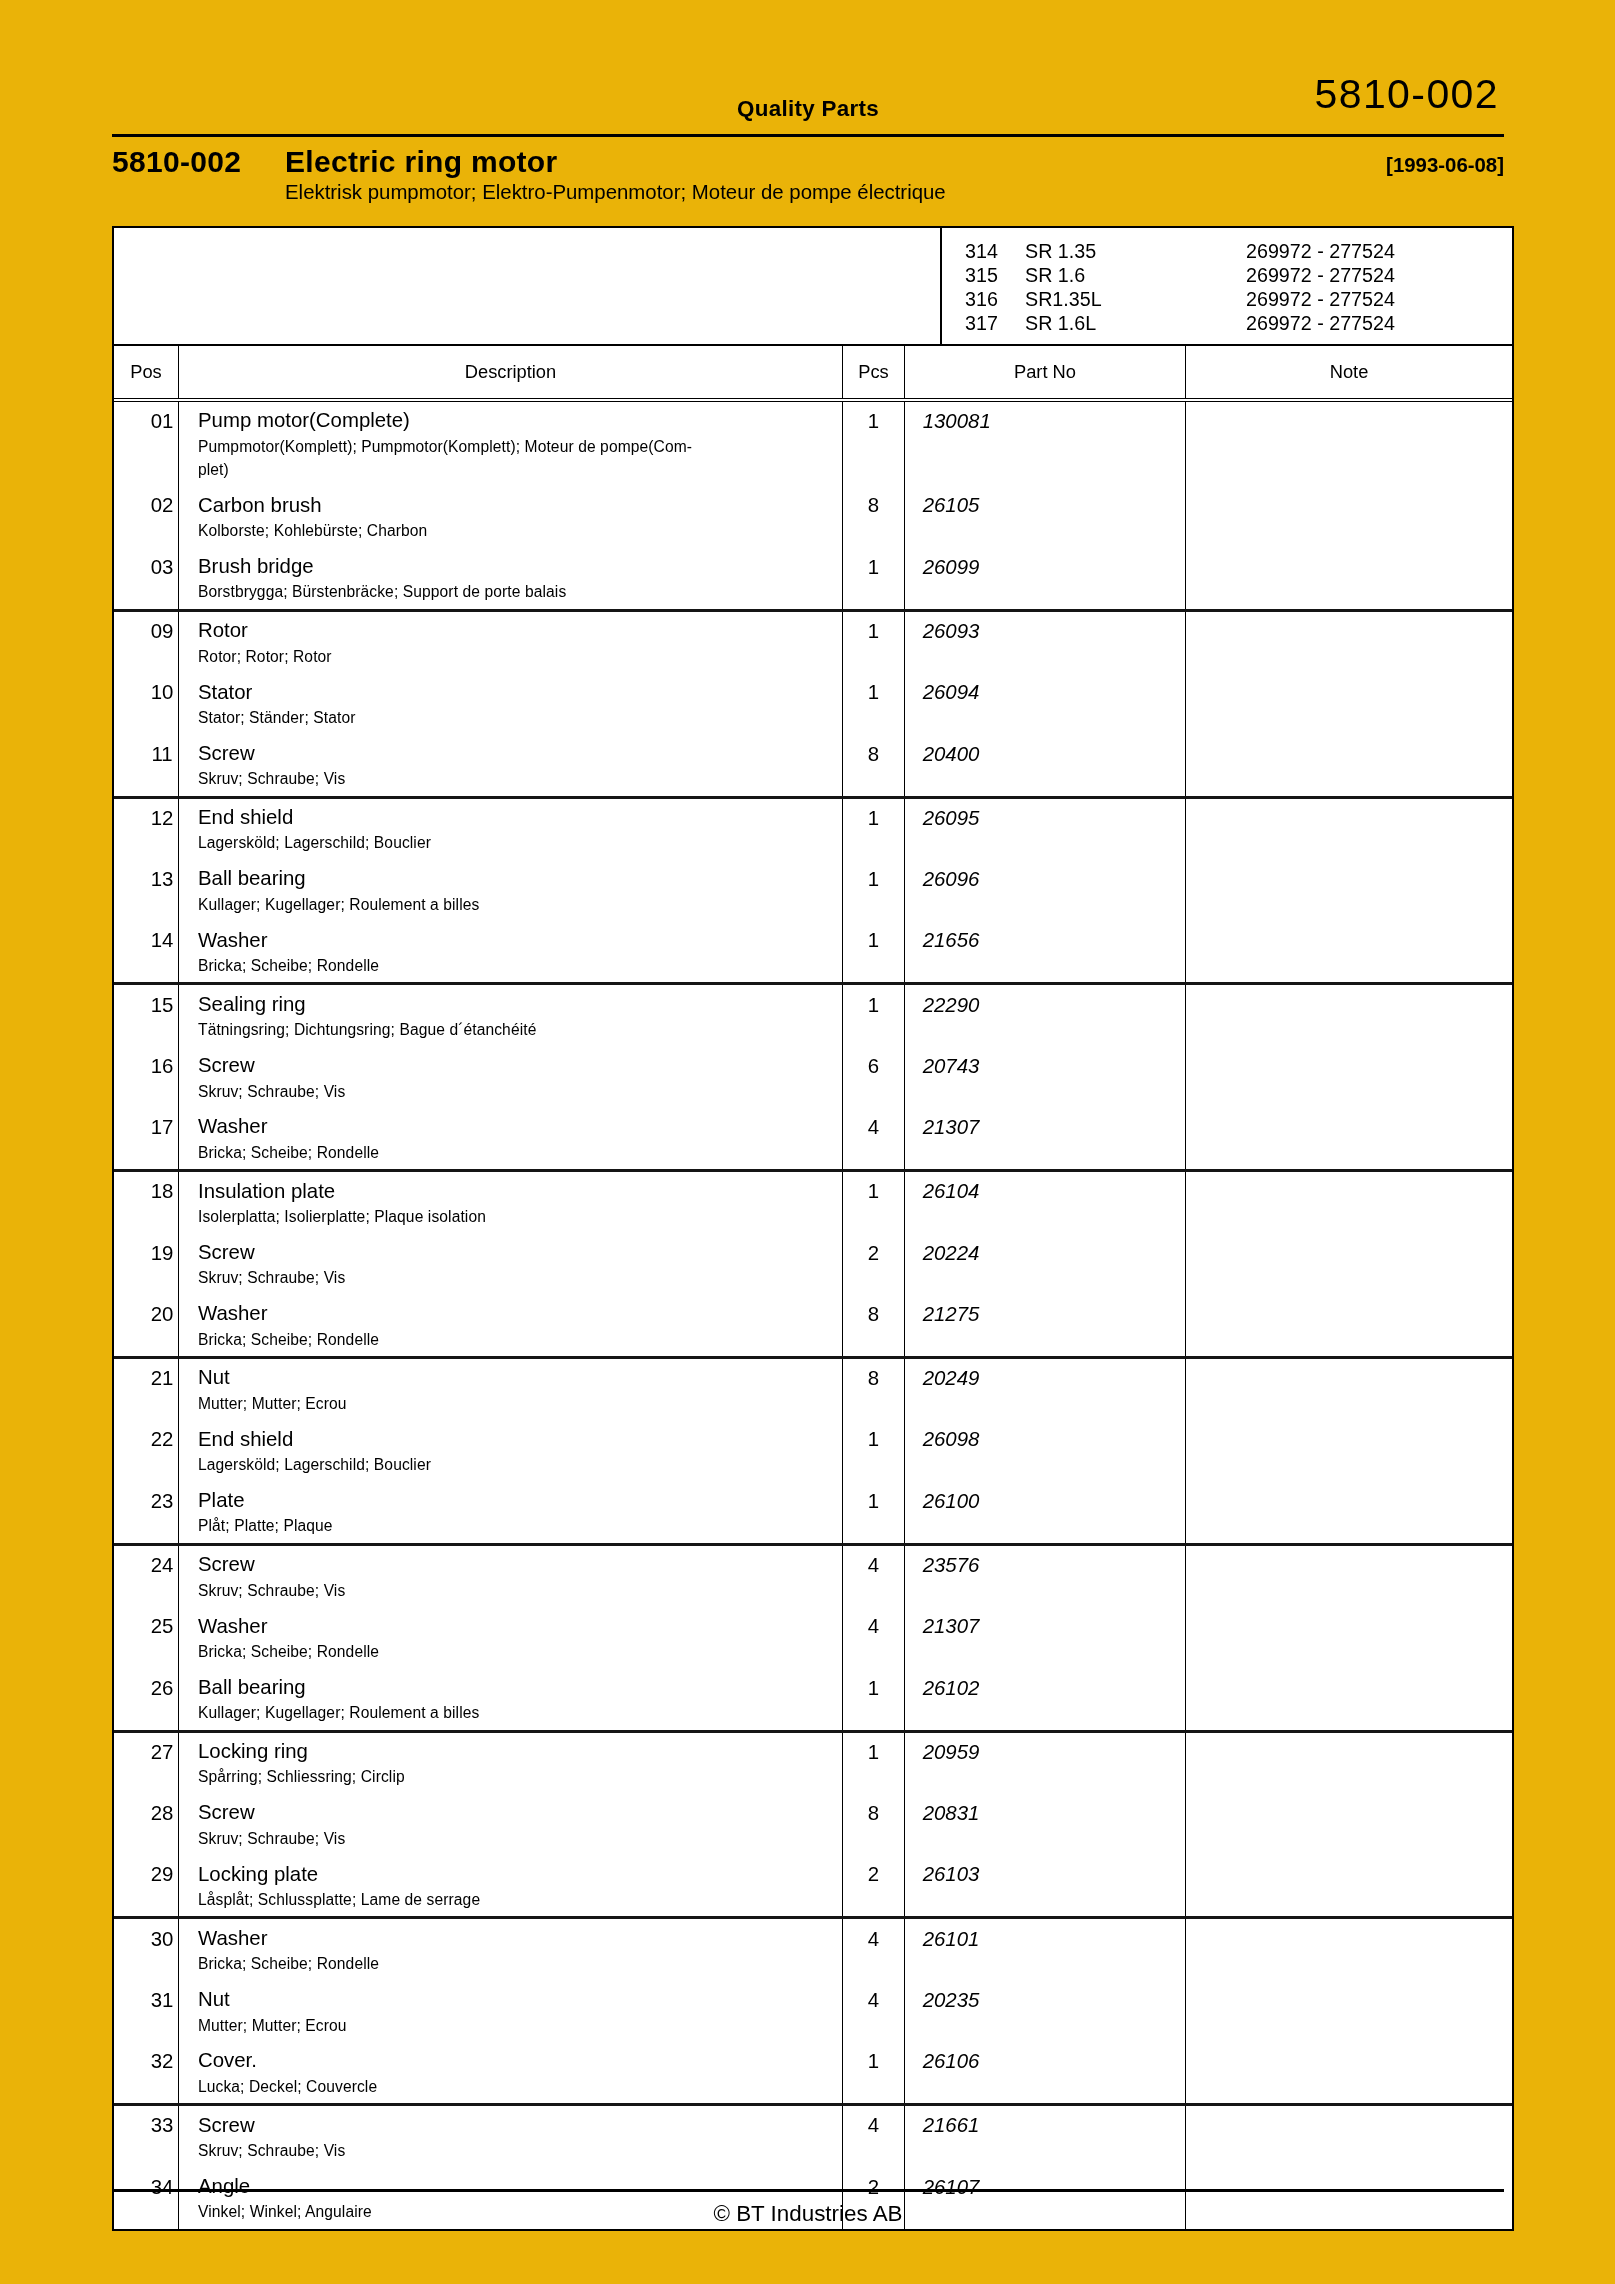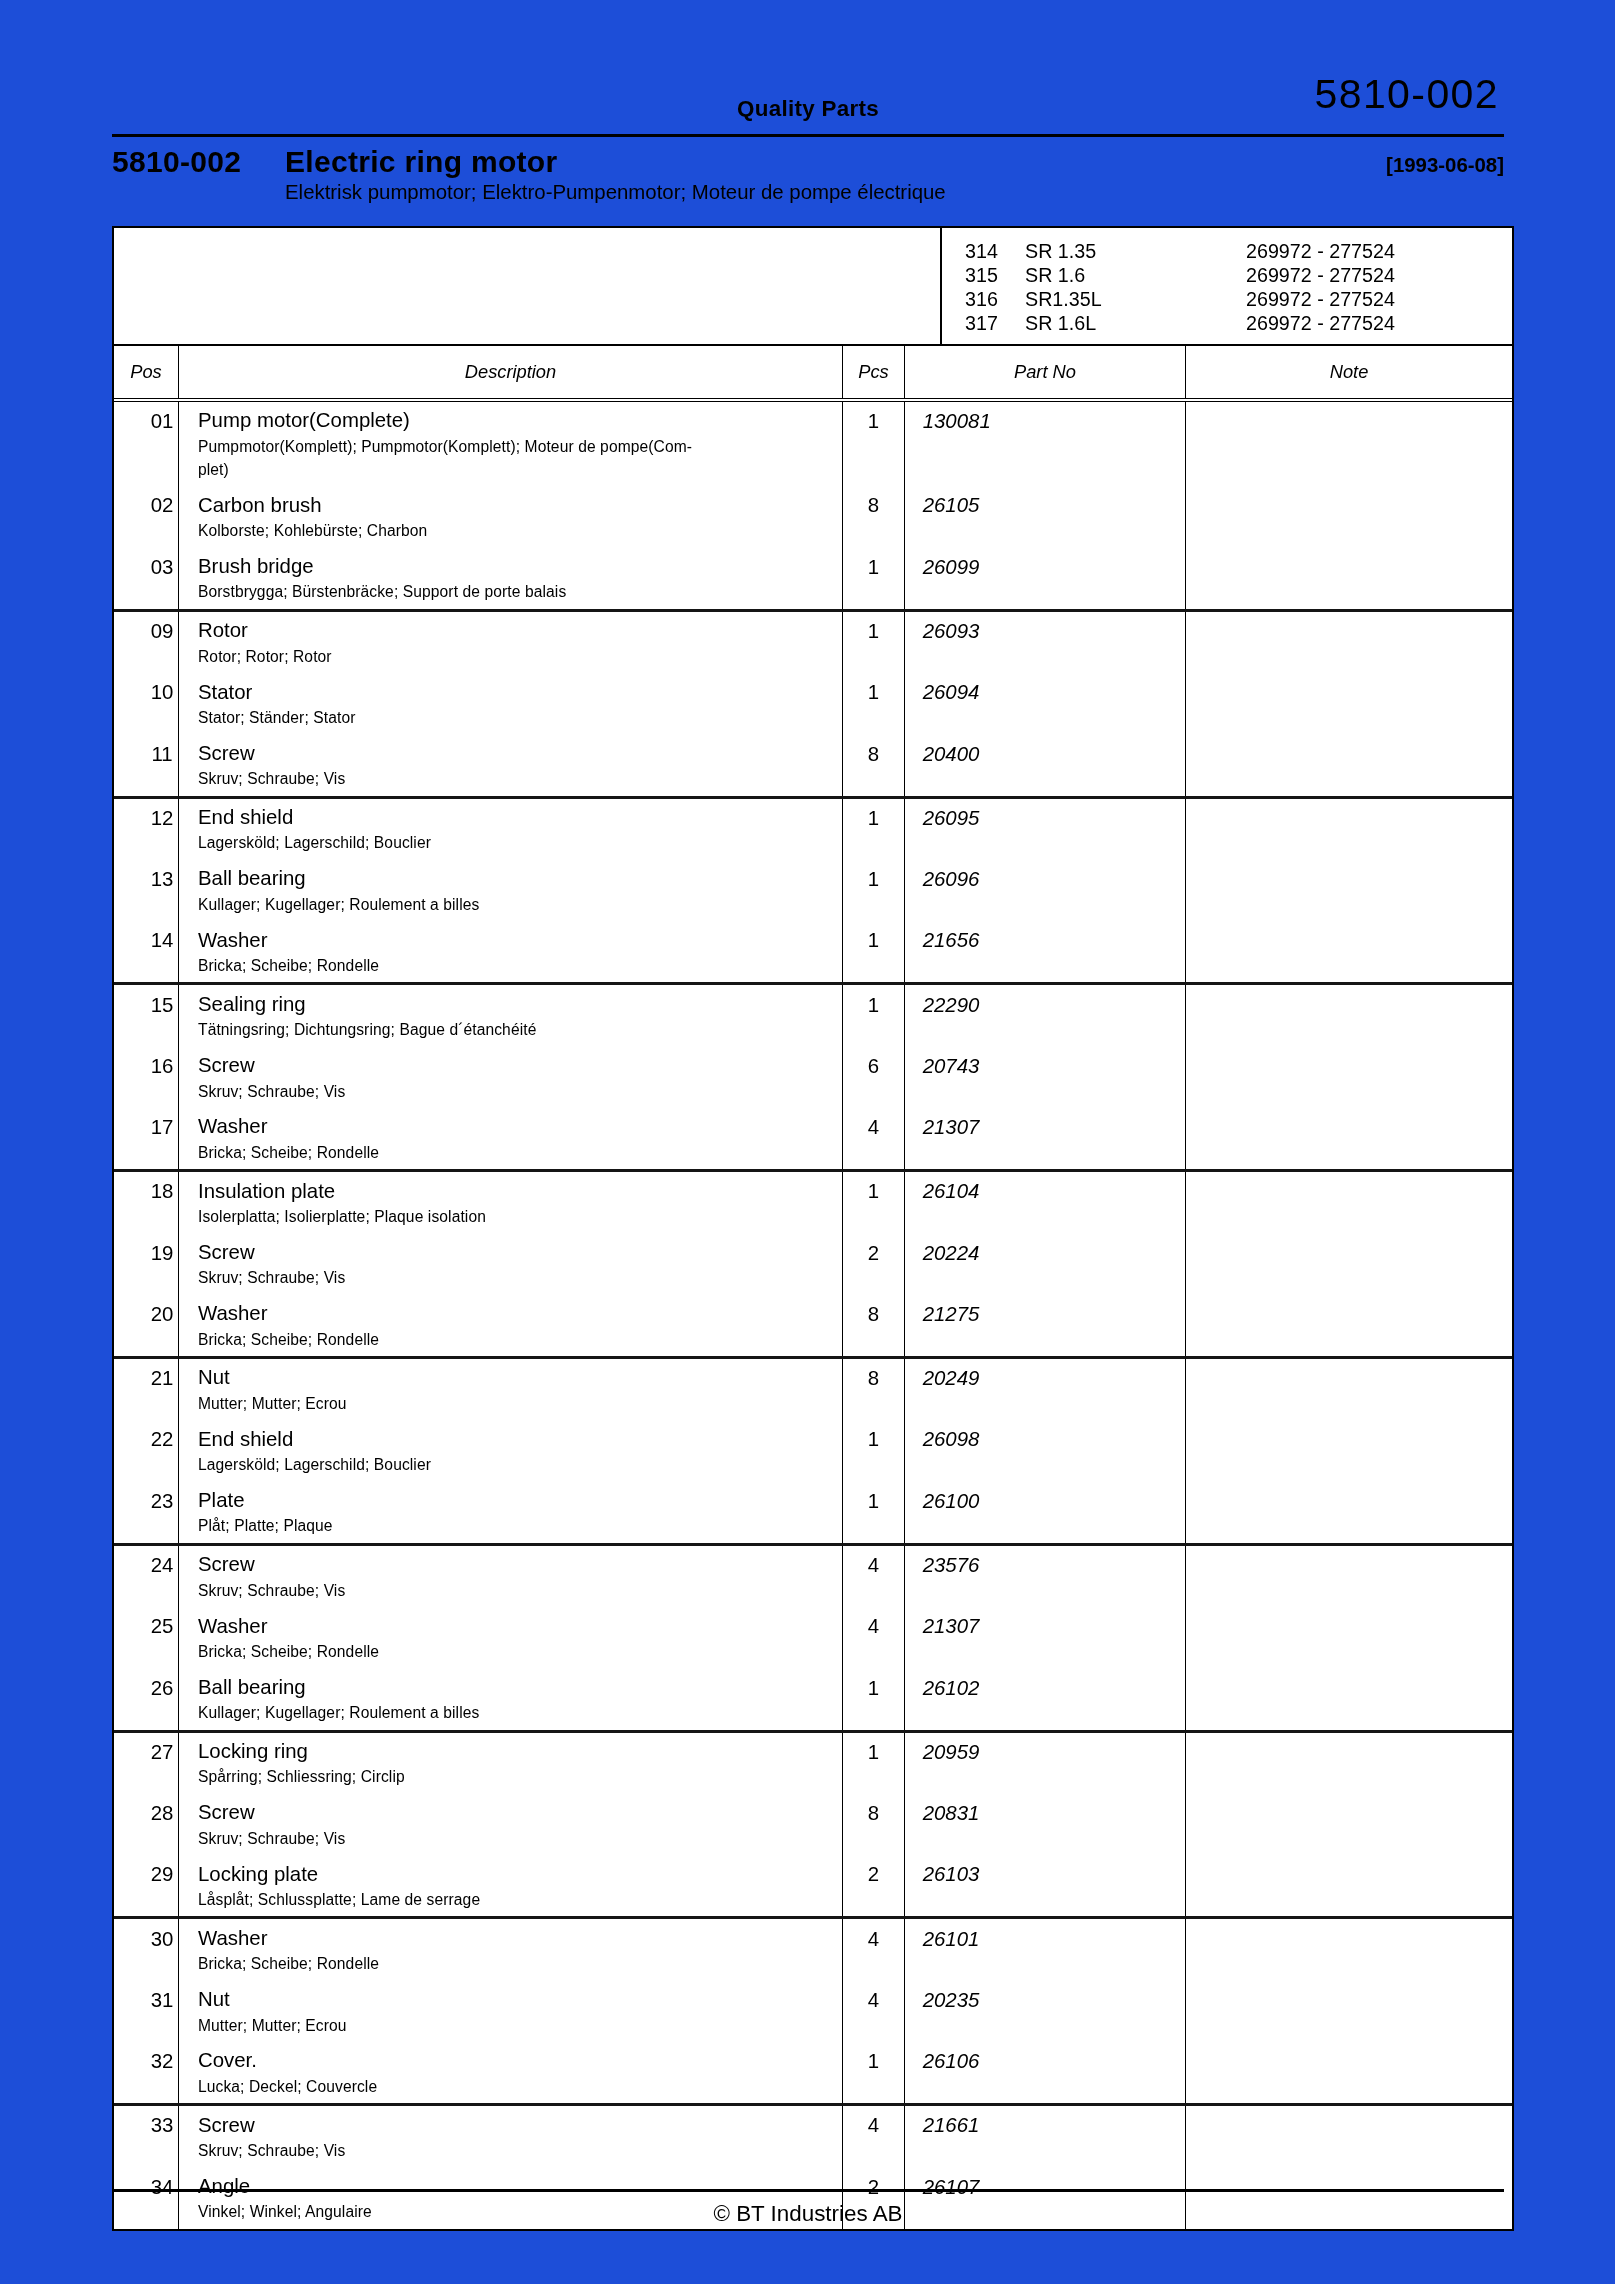--- a/index.html
+++ b/index.html
@@ -1,20 +1,20 @@
 <!DOCTYPE html>
 <html style="font-size:11px"><head>
 <meta charset="utf-8">
 <style>
   html,body{margin:0;padding:0;background:#9a9a9a;}
   .page{
     position:relative;
     width:1616px;height:2284px;
     margin:0 auto;
-    background:#1d4ed8;
+    background:#eab308;
     color:#000;
     font-family:"Liberation Sans","DejaVu Sans",sans-serif;
     overflow:hidden;
   }
   
   .qp{
     position:absolute;top:96px;left:0;right:0;
     text-align:center;font-size:22.4px;font-weight:bold;letter-spacing:0.3px;
   }
   .doc-top{
@@ -49,21 +49,21 @@
     padding:11px 0 0 23px;box-sizing:border-box;
   }
   .model-row{display:grid;grid-template-columns:60px 221px auto;line-height:24px;font-size:19.7px;}
   .thead{
     display:grid;grid-template-columns:65px 664px 62px 281px 1fr;
     height:52px;border-bottom:4.8px double #000;
     font-size:18.3px;
   }
   .thead .hc{
     display:flex;align-items:center;justify-content:center;
-    border-right:1.4px solid #000;height:100%;box-sizing:border-box;font-style:italic;
+    border-right:1.4px solid #000;height:100%;box-sizing:border-box;
   }
   .thead .hc:last-child{border-right:none;}
   .group{border-bottom:3.4px solid #151515;}
   .group:last-child{border-bottom:none;}
   .row{display:grid;grid-template-columns:65px 664px 62px 281px 1fr;min-height:58px;}
   .row .c{border-right:1.4px solid #000;box-sizing:border-box;}
   .row .c:last-child{border-right:none;}
   .c-pos{text-align:center;font-size:20.4px;padding-top:8.1px;margin-left:32px;}
   .c-desc{padding:2.7px 13.6px 6.8px 19px;}
   .d-name{font-size:20.4px;line-height:26px;margin-top:2.7px;}

